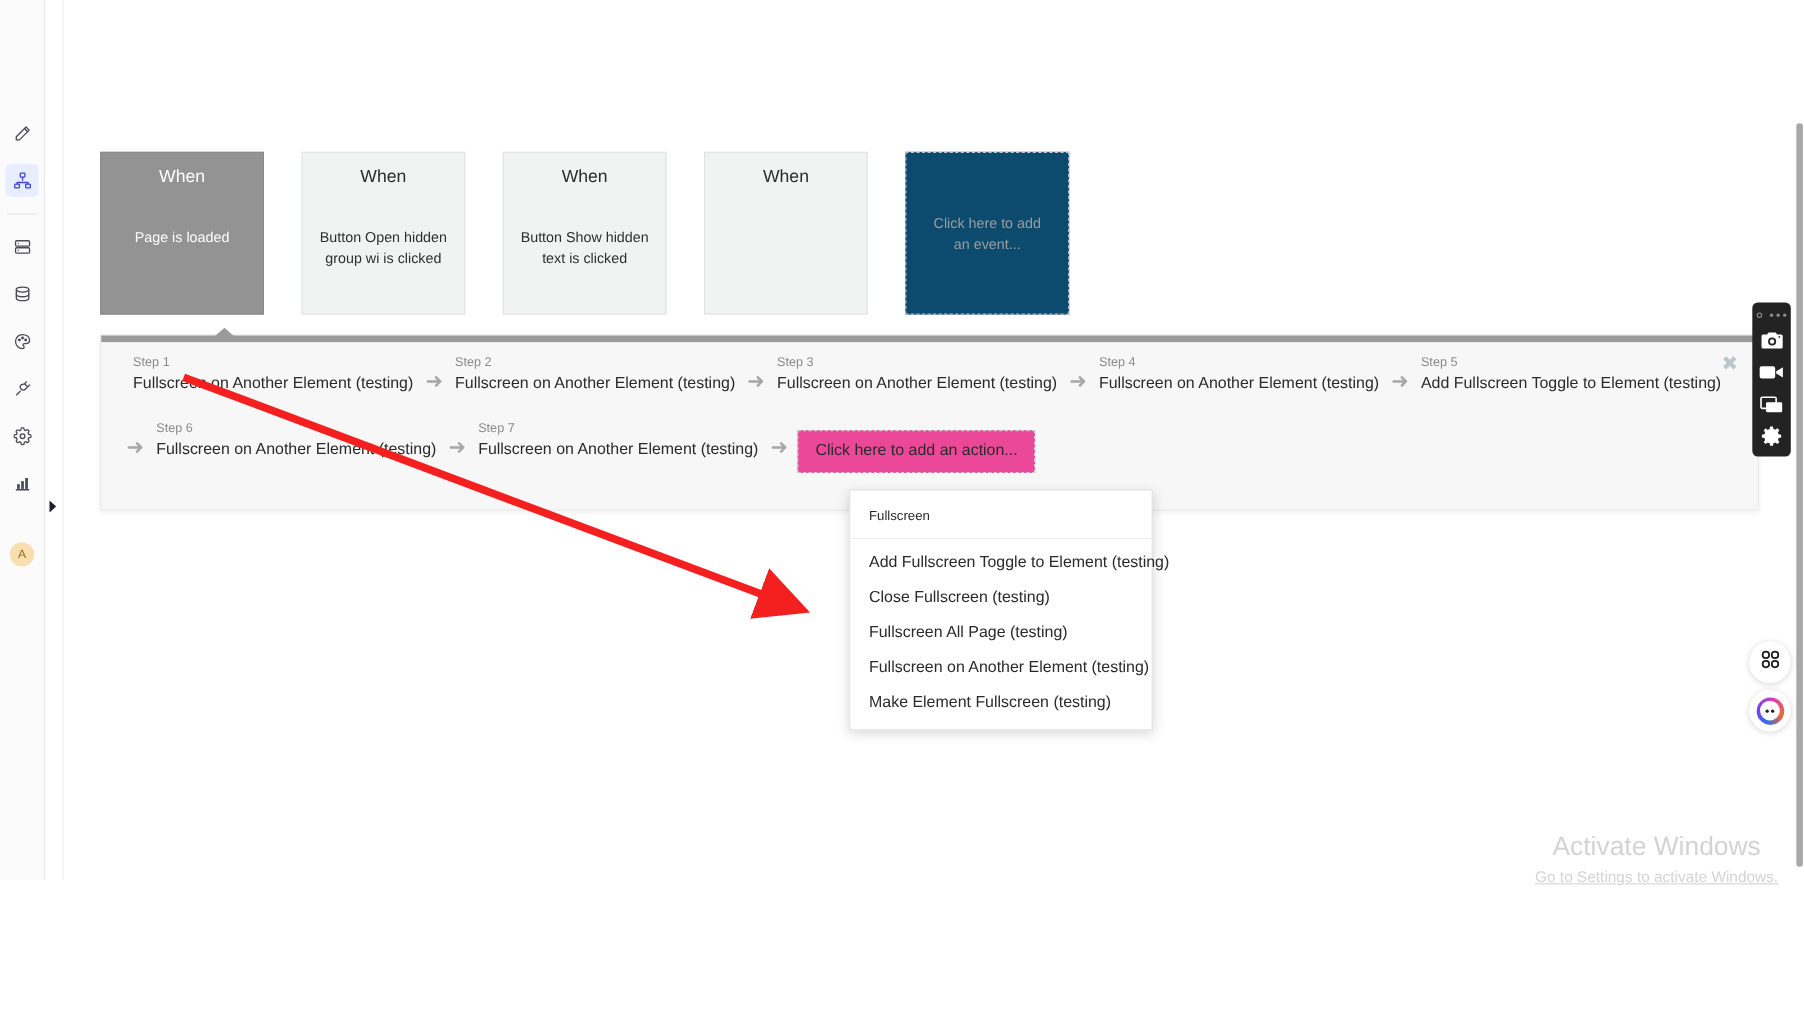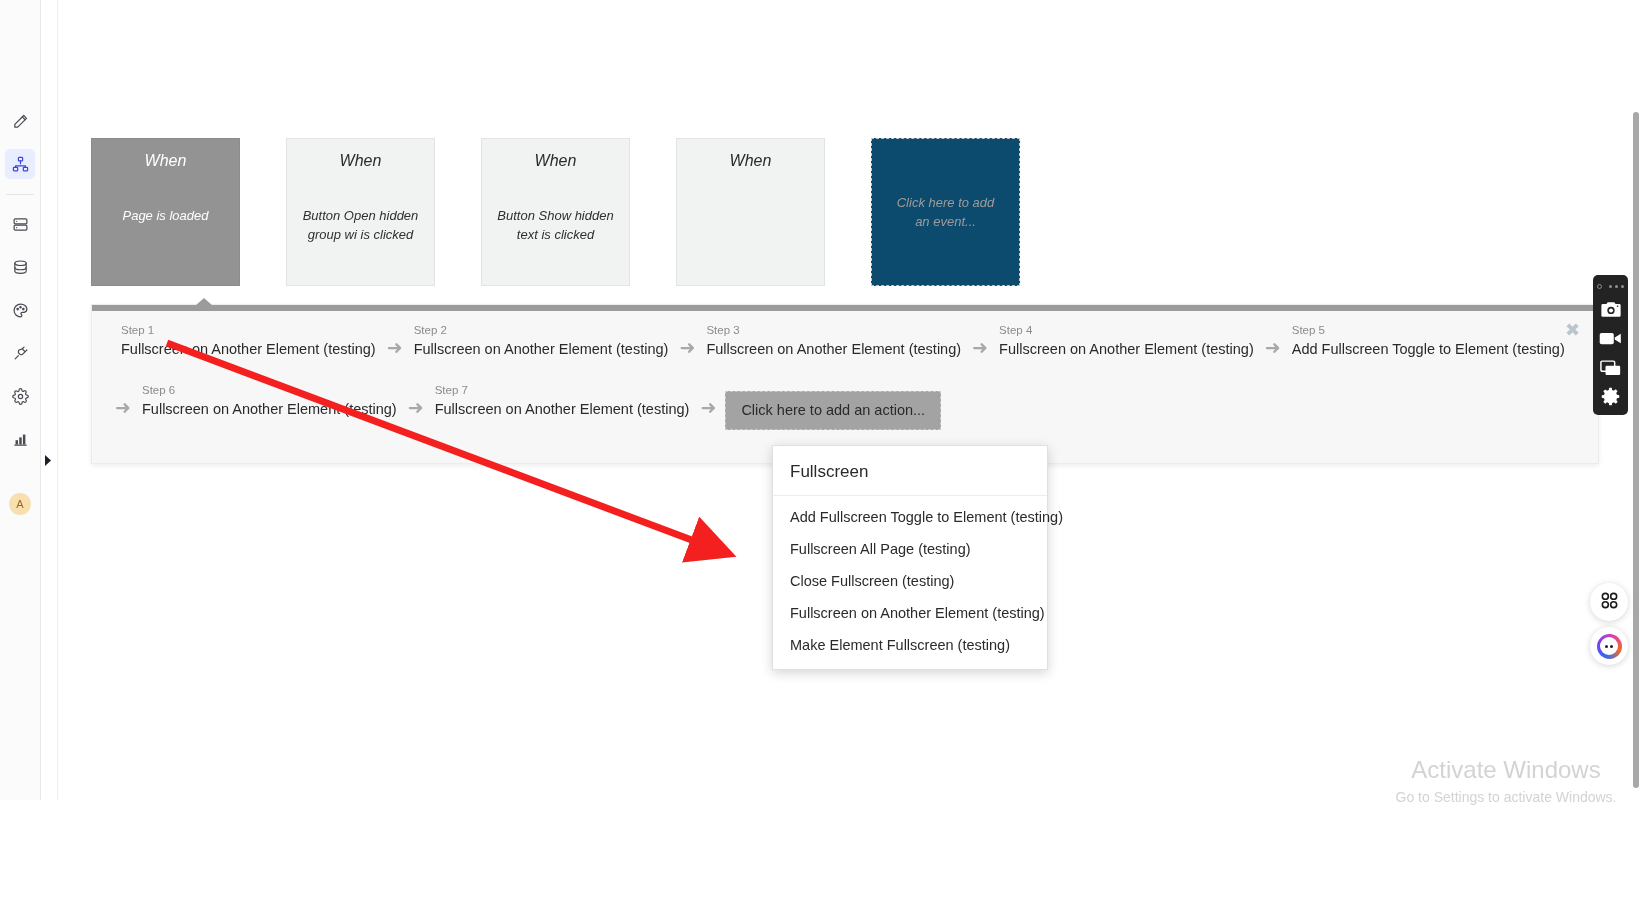--- a/index.html
+++ b/index.html
@@ -55,21 +55,21 @@
 
   
   .canvas {
     position: absolute; left: 58px; top: 0; right: 0; bottom: 0;
     background: #ffffff;
   }
 
   
   .when-row {
     position: absolute; left: 33px; top: 138px;
-    display: flex; align-items: flex-end; gap: 12px; font-style: italic;
+    display: flex; align-items: flex-end; gap: 0;
   }
   .when-card {
     width: 149px; height: 148px;
     margin-right: 34px;
     background: #f1f2f2;
     border: 1px solid #e2e3e3;
     padding: 12px 11px 0 11px;
     text-align: center;
   }
   .when-card.selected {
@@ -126,39 +126,39 @@
   .step-item { padding: 0 2px; }
   .step-num { font-size: 11.5px; color: #8b8b8b; margin-bottom: 2px; line-height: 1.2; }
   .step-label { font-size: 14.5px; color: #2a2a2a; line-height: 1.25; white-space: nowrap; }
   .step-arrow {
     width: 34px; text-align: center;
     color: #a8a8a8; font-size: 19px; line-height: 1;
     padding-bottom: 1px;
   }
   .step-add {
     border: 1px dashed #c9c9c9;
-    background: #a3a3a3;
+    background: #ec4899;
     padding: 10px 15px 11px 15px;
     font-size: 14.5px; color: #2a2a2a;
     white-space: nowrap;
     margin-bottom: -12px;
   }
 
   
   .menu {
     position: absolute; left: 714px; top: 445px;
     width: 276px;
     background: #ffffff;
     border: 1px solid #e0e0e0;
     box-shadow: 0 3px 11px rgba(0,0,0,0.17);
     padding: 6px 0 8px 0;
     z-index: 40;
   }
   .menu-header {
-    font-size: 17px; color: #2a2a2a;
+    font-size: 12px; color: #2a2a2a;
     padding: 10px 17px 13px 17px;
     border-bottom: 1px solid #ededed;
   }
   .menu-item {
     font-size: 14.5px; color: #2a2a2a;
     padding: 8px 17px 8px 17px;
     white-space: nowrap;
   }
   .menu-list { padding-top: 5px; }
 
@@ -228,21 +228,21 @@
     width: 6px; height: 676px; background: #a8a8a8; border-radius: 3px;
   }
 
   
   .watermark {
     position: absolute; left: 1328px; top: 722px;
     text-align: center; width: 240px;
     color: #d3d3d3;
   }
   .watermark .wm-title { font-size: 24px; line-height: 1.3; margin-top: 32px; }
-  .watermark .wm-sub { font-size: 14px; line-height: 1.5; margin-top: 2px; }
+  .watermark .wm-sub { font-size: 14px; line-height: 1.5; margin-top: 2px; text-decoration: underline; }
 </style>
 </head>
 <body>
 
 <div id="root">
 
   <div class="rail">
 
     <div class="rail-btn">
       <span>
@@ -421,22 +421,22 @@
           <div class="step-add">Click here to add an action...</div>
         </div>
 
       </div>
     </div>
 
     <div class="menu">
       <div class="menu-header">Fullscreen</div>
       <div class="menu-list">
         <div class="menu-item">Add Fullscreen Toggle to Element (testing)</div>
+        <div class="menu-item">Close Fullscreen (testing)</div>
         <div class="menu-item">Fullscreen All Page (testing)</div>
-        <div class="menu-item">Close Fullscreen (testing)</div>
         <div class="menu-item">Fullscreen on Another Element (testing)</div>
         <div class="menu-item">Make Element Fullscreen (testing)</div>
       </div>
     </div>
 
     <div class="watermark">
       <div class="wm-title">Activate Windows</div>
       <div class="wm-sub">Go to Settings to activate Windows.</div>
     </div>
   </div>

